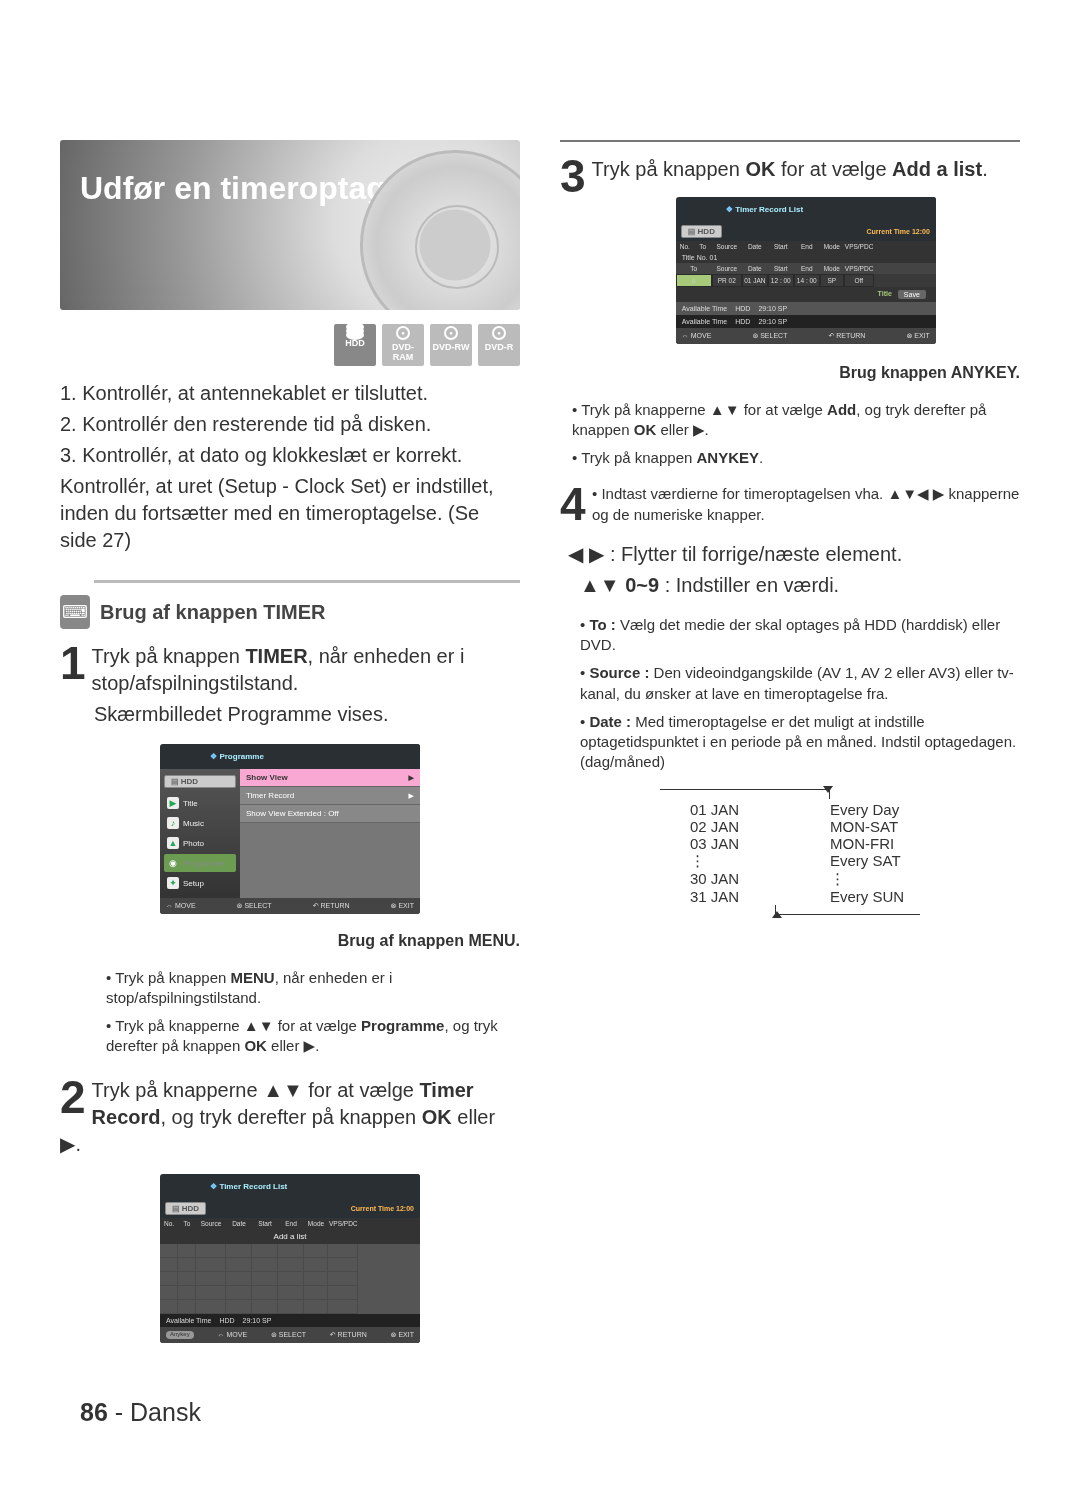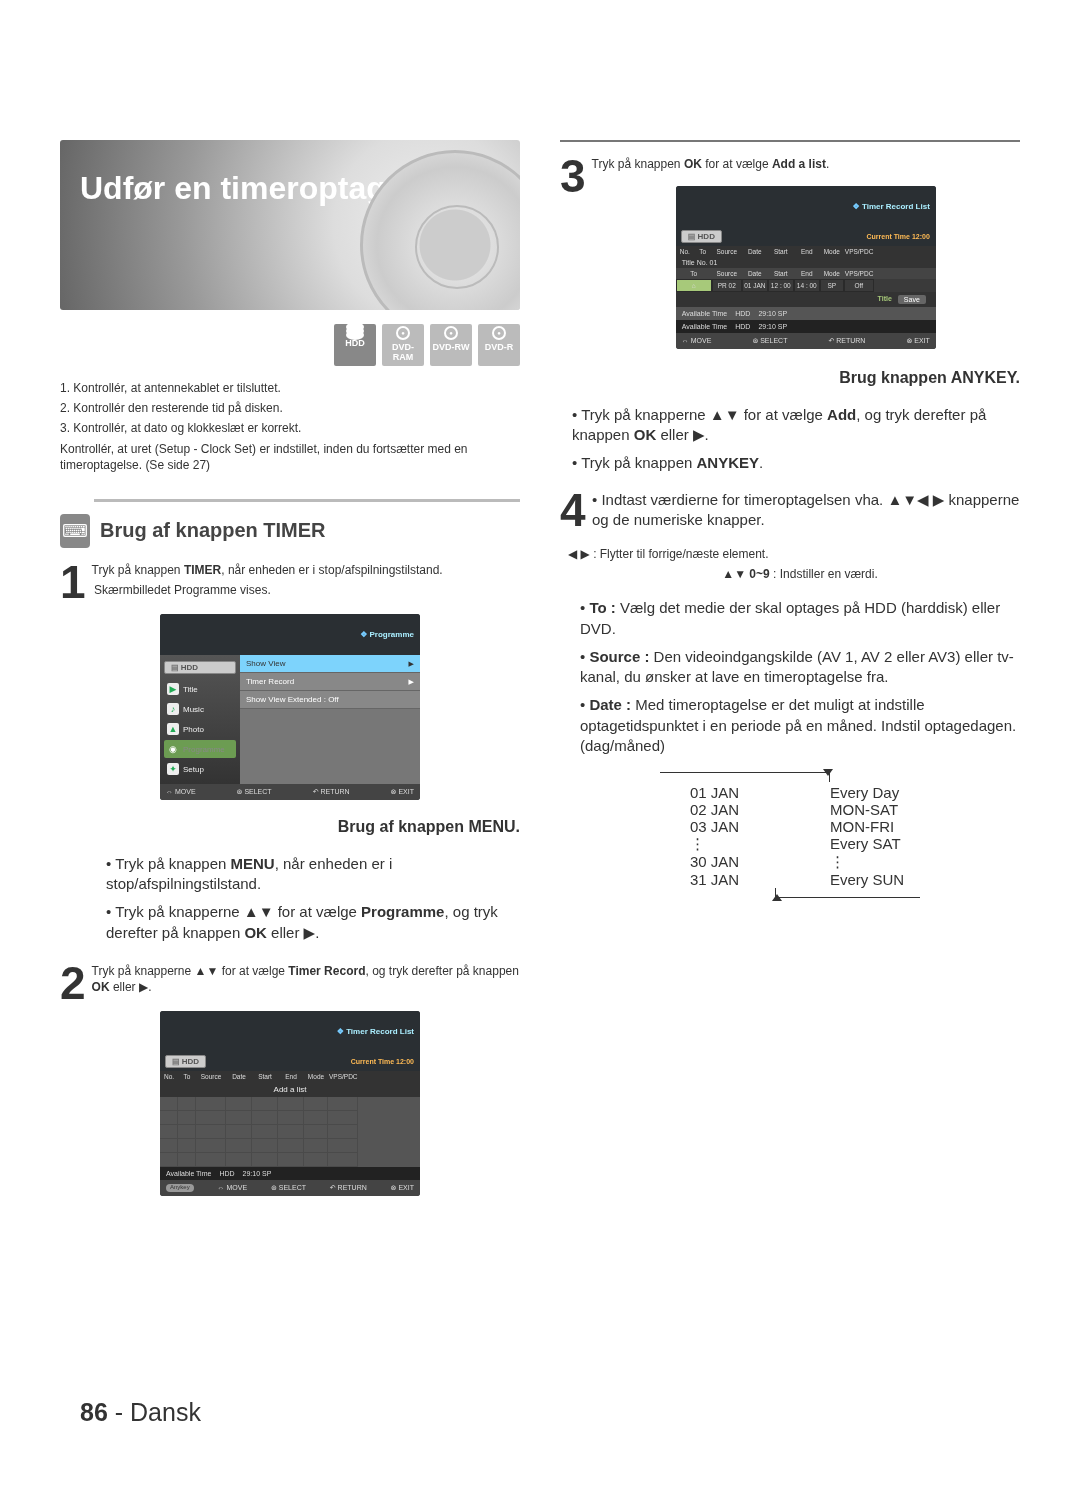--- a/index.html
+++ b/index.html
@@ -83,21 +83,21 @@
     position: relative;
   }
   .badge:first-child .circ::before {
     content: ""; position: absolute; top: -4px; left: 0;
     width: 18px; height: 10px; background: #fff; border-radius: 50%;
   }
   .badge:first-child .circ::after {
     content: ""; position: absolute; top: 4px; left: 0;
     width: 18px; height: 10px; background: #fff; border-radius: 50%;
   }
-  p, li { font-size: 12px; line-height: 1.35; margin: 4px 0; }
+  p, li { font-size: 20px; line-height: 1.35; margin: 4px 0; }
   .sectionline { border-top: 3px solid #bbb; margin: 26px 0 12px 0; width: calc(100% - 34px); margin-left: 34px;}
   .sectionline2 { border-top: 2px solid #777; margin: 0 0 0 0; }
   .sectionhead { display: flex; align-items: center; gap: 10px; margin: 6px 0 14px 0; }
   .iconbox {
     width: 30px; height: 34px; background: #888; border-radius: 4px;
     display: flex; align-items: center; justify-content: center; color: #fff;
     font-size: 18px;
   }
   .sectiontitle { font-weight: bold; font-size: 20px; color: #444; }
   .stepnum { font-size: 46px; font-weight: bold; float: left; line-height: 0.9; margin-right: 6px; }
@@ -110,21 +110,21 @@
   .ul li { margin-bottom: 8px; font-size: 15px; }
   .scrbox {
     width: 260px;
     margin: 16px auto 16px auto;
     background: #2a2f33;
     border-radius: 3px;
     color: #eee;
     font-size: 8px;
     overflow: hidden;
   }
-  .scr-title { background: #2a2f33; color: #aef; padding: 16px 6px; text-align: right; font-weight: bold; }
+  .scr-title { background: #2a2f33; color: #aef; padding: 8px 6px; font-weight: bold; margin-left: 44px; }
   .scr-title::before { content: "❖ "; color:#7cf; }
   .scr-top { display: flex; align-items: center; }
   .scr-hdd {
     background: #ccc; color: #555;
     border: 1px solid #888;
     border-radius: 2px;
     padding: 1px 6px;
     font-weight: bold;
     margin: 3px 5px;
   }
@@ -148,21 +148,21 @@
     border-radius: 2px;
   }
   .prog1-side .itm.on { background: #6c9c52; }
   .prog1-side .itm.dim { color: #888; }
   .prog1-side .sq { width: 12px; height: 12px; background: #eee; color: #2a5; font-size: 9px; display:flex; align-items:center; justify-content:center; border-radius: 2px;}
   .prog1-main { flex: 1; background: #777; padding: 0; }
   .prog1-main .row {
     background: #888; border-bottom: 1px solid #666; color: #fff; font-size: 8px;
     padding: 4px 6px; display:flex; justify-content:space-between;
   }
-  .prog1-main .row.on { background: #7dd3fc; color:#333; font-weight: normal; text-align: right; }
+  .prog1-main .row.on { background: #f9a8d4; color:#333; font-weight: bold; text-align: right; }
   .prog1-main .row .arr::after { content: "▶"; font-size:7px;}
   
   .scr-table { background:#444; }
   .scr-thead, .scr-trow { display: grid; grid-template-columns: 18px 18px 30px 26px 26px 26px 24px 30px; }
   .scr-thead { background:#333; }
   .scr-thead div, .scr-trow div { padding: 2px 1px; font-size: 6.5px; color:#ddd; text-align:center; white-space:nowrap; }
   .scr-add { background:#333; color:#eee; font-size:8px; text-align:center; padding:3px 0; }
   .scr-body { background:#555; }
   .scr-body .blankrow { height: 14px; display: grid; grid-template-columns: 18px 18px 30px 26px 26px 26px 24px 30px; }
   .scr-body .blankrow div { border-right:1px solid #4a4a4a; border-bottom:1px solid #4a4a4a; }
@@ -448,21 +448,21 @@
         <li><span>Tryk på knappen </span><b>ANYKEY</b><span>.</span></li>
       </ul>
     </div>
 
     <div class="step" style="margin-top:10px;">
       <span class="stepnum">4</span>
       <ul class="ul" style="margin-left:20px; margin-top:0;">
         <li>Indtast værdierne for timeroptagelsen vha. ▲▼◀ ▶ knapperne og de numeriske knapper.</li>
       </ul>
       <p style="margin-left:8px;">◀ ▶ : Flytter til forrige/næste element.</p>
-      <p style="margin-left:20px;text-align:center;"><span>▲▼ <b>0~9</b> : Indstiller en værdi.</span></p>
+      <p style="margin-left:20px;"><span>▲▼ <b>0~9</b> : Indstiller en værdi.</span></p>
       <ul class="ul" style="margin-left:8px;">
         <li><b>To :</b><span> Vælg det medie der skal optages på HDD (harddisk) eller DVD.</span></li>
         <li><b>Source :</b><span> Den videoindgangskilde (AV 1, AV 2 eller AV3) eller tv-kanal, du ønsker at lave en timeroptagelse fra.</span></li>
         <li><b>Date :</b><span> Med timeroptagelse er det muligt at indstille optagetidspunktet i en periode på en måned. Indstil optagedagen. (dag/måned)</span></li>
       </ul>
     </div>
 
     <div class="datebox">
       <div class="bracket-top"></div>
       <div class="drow">

